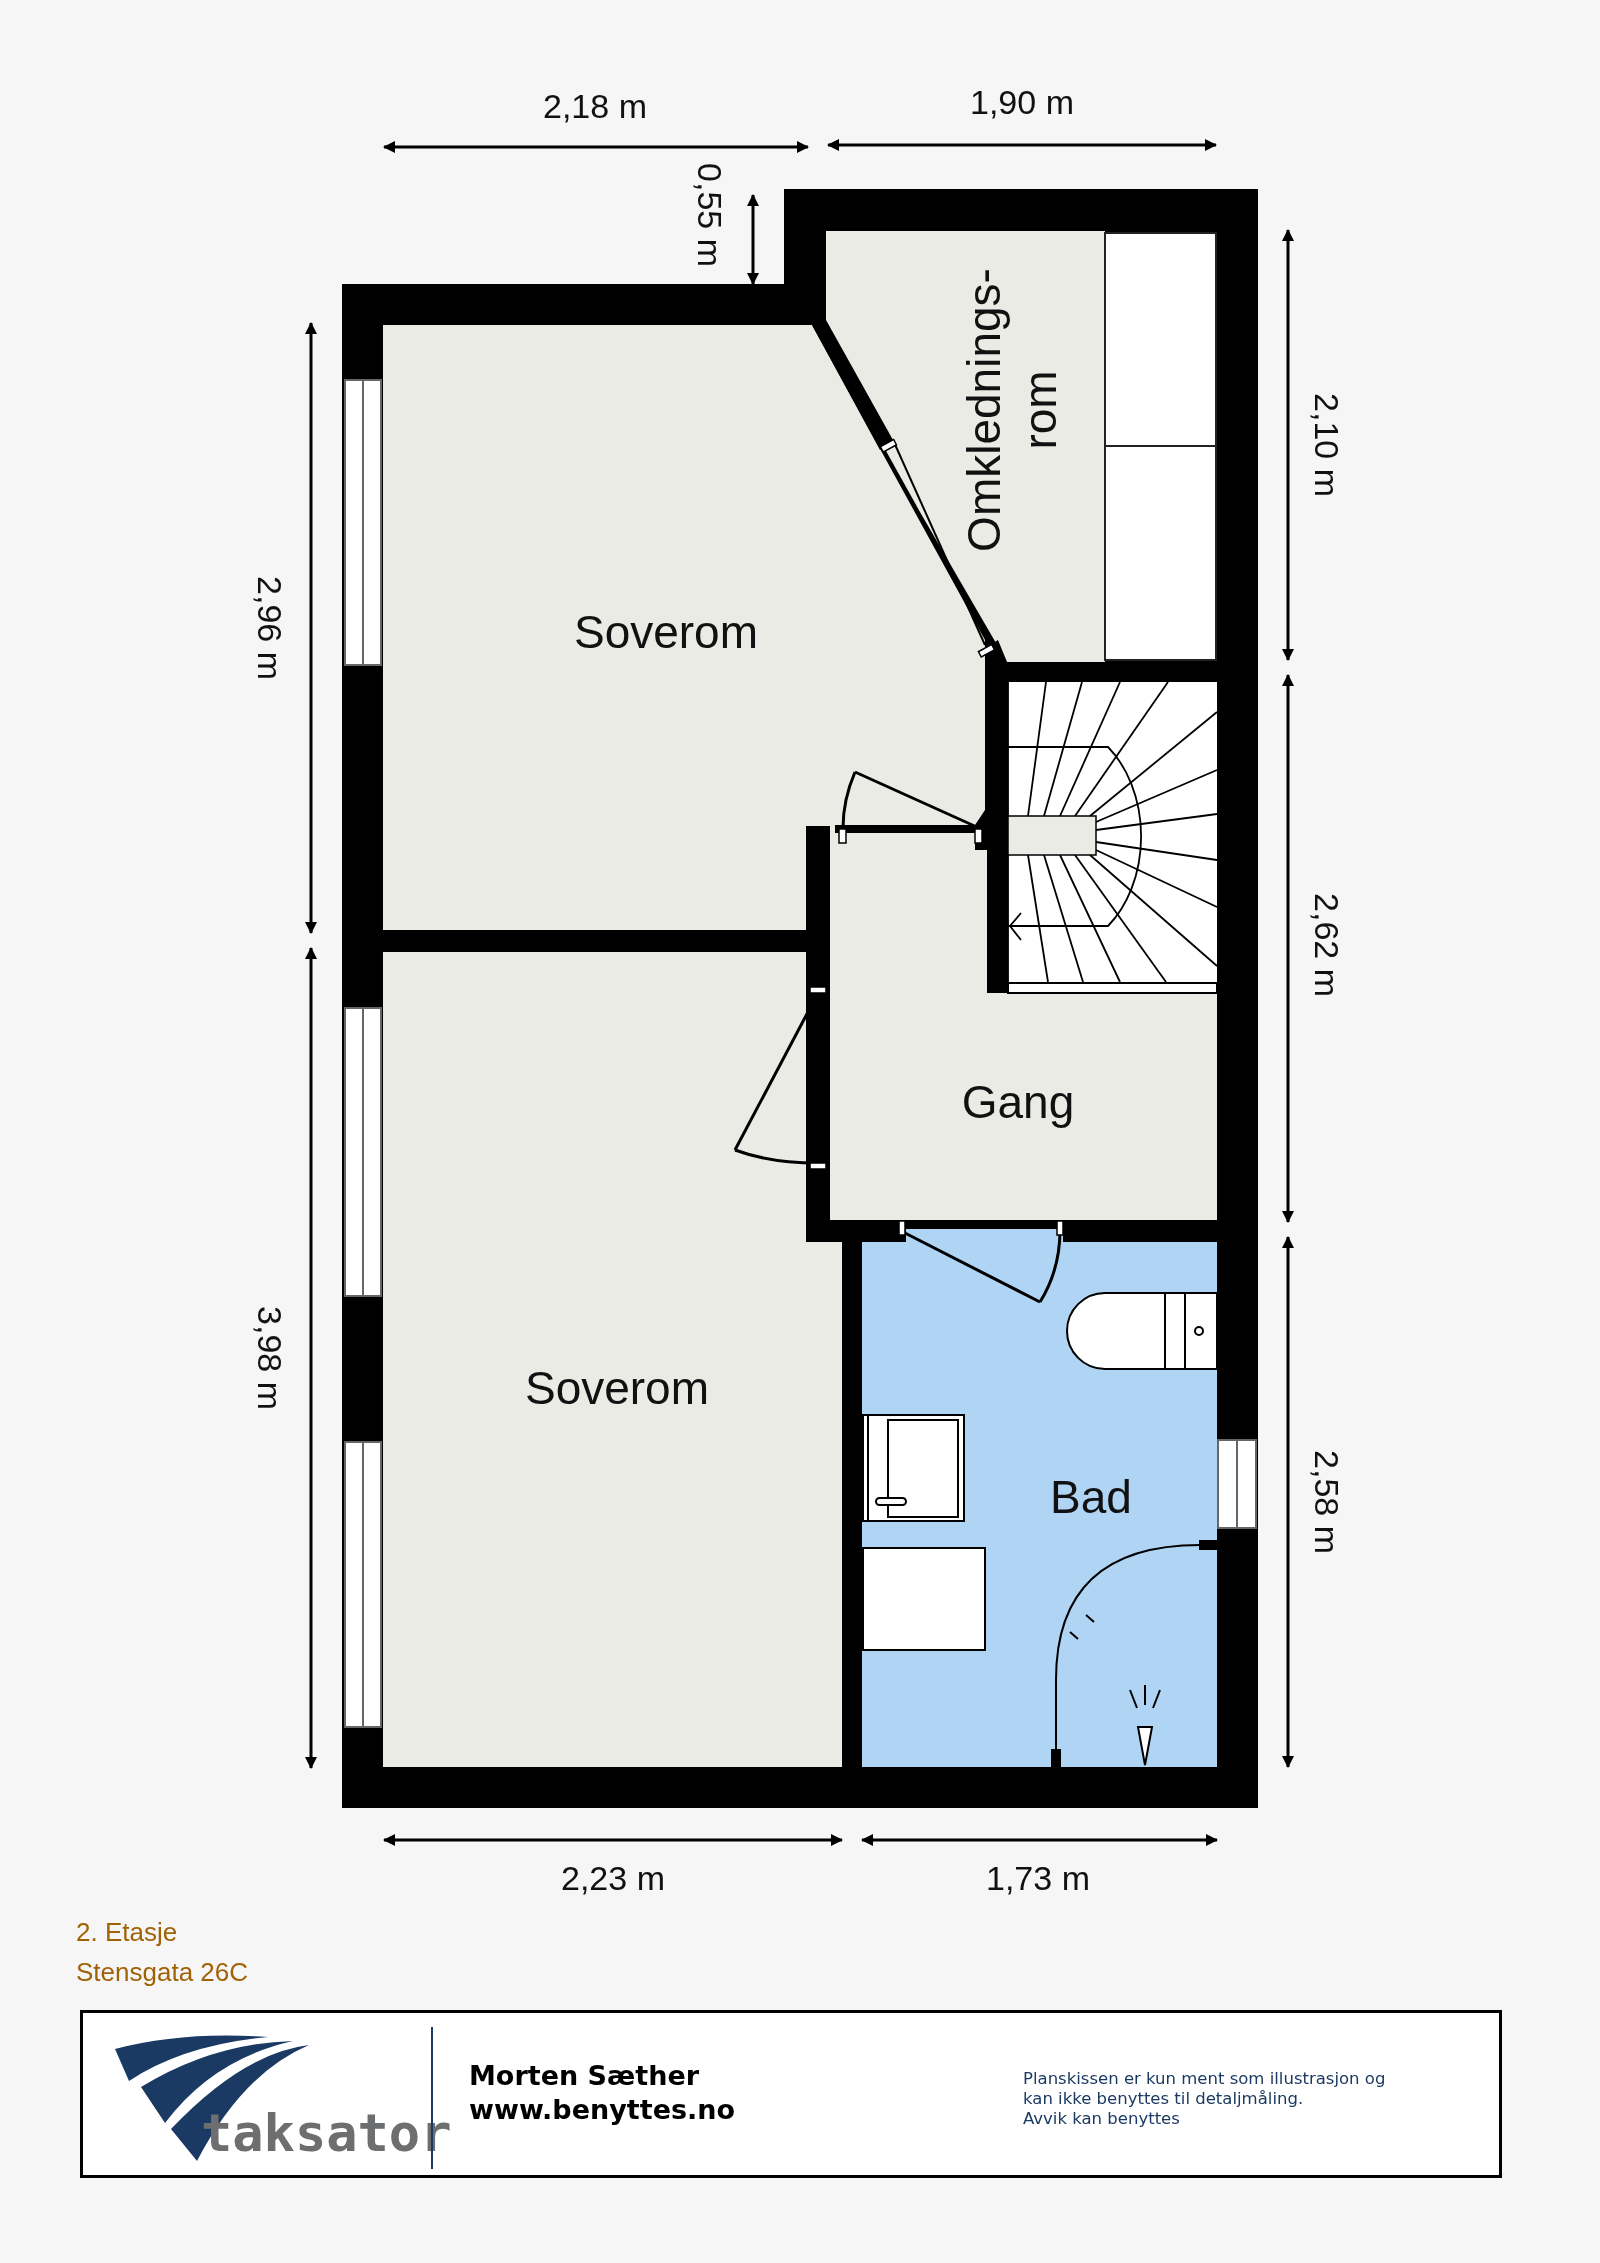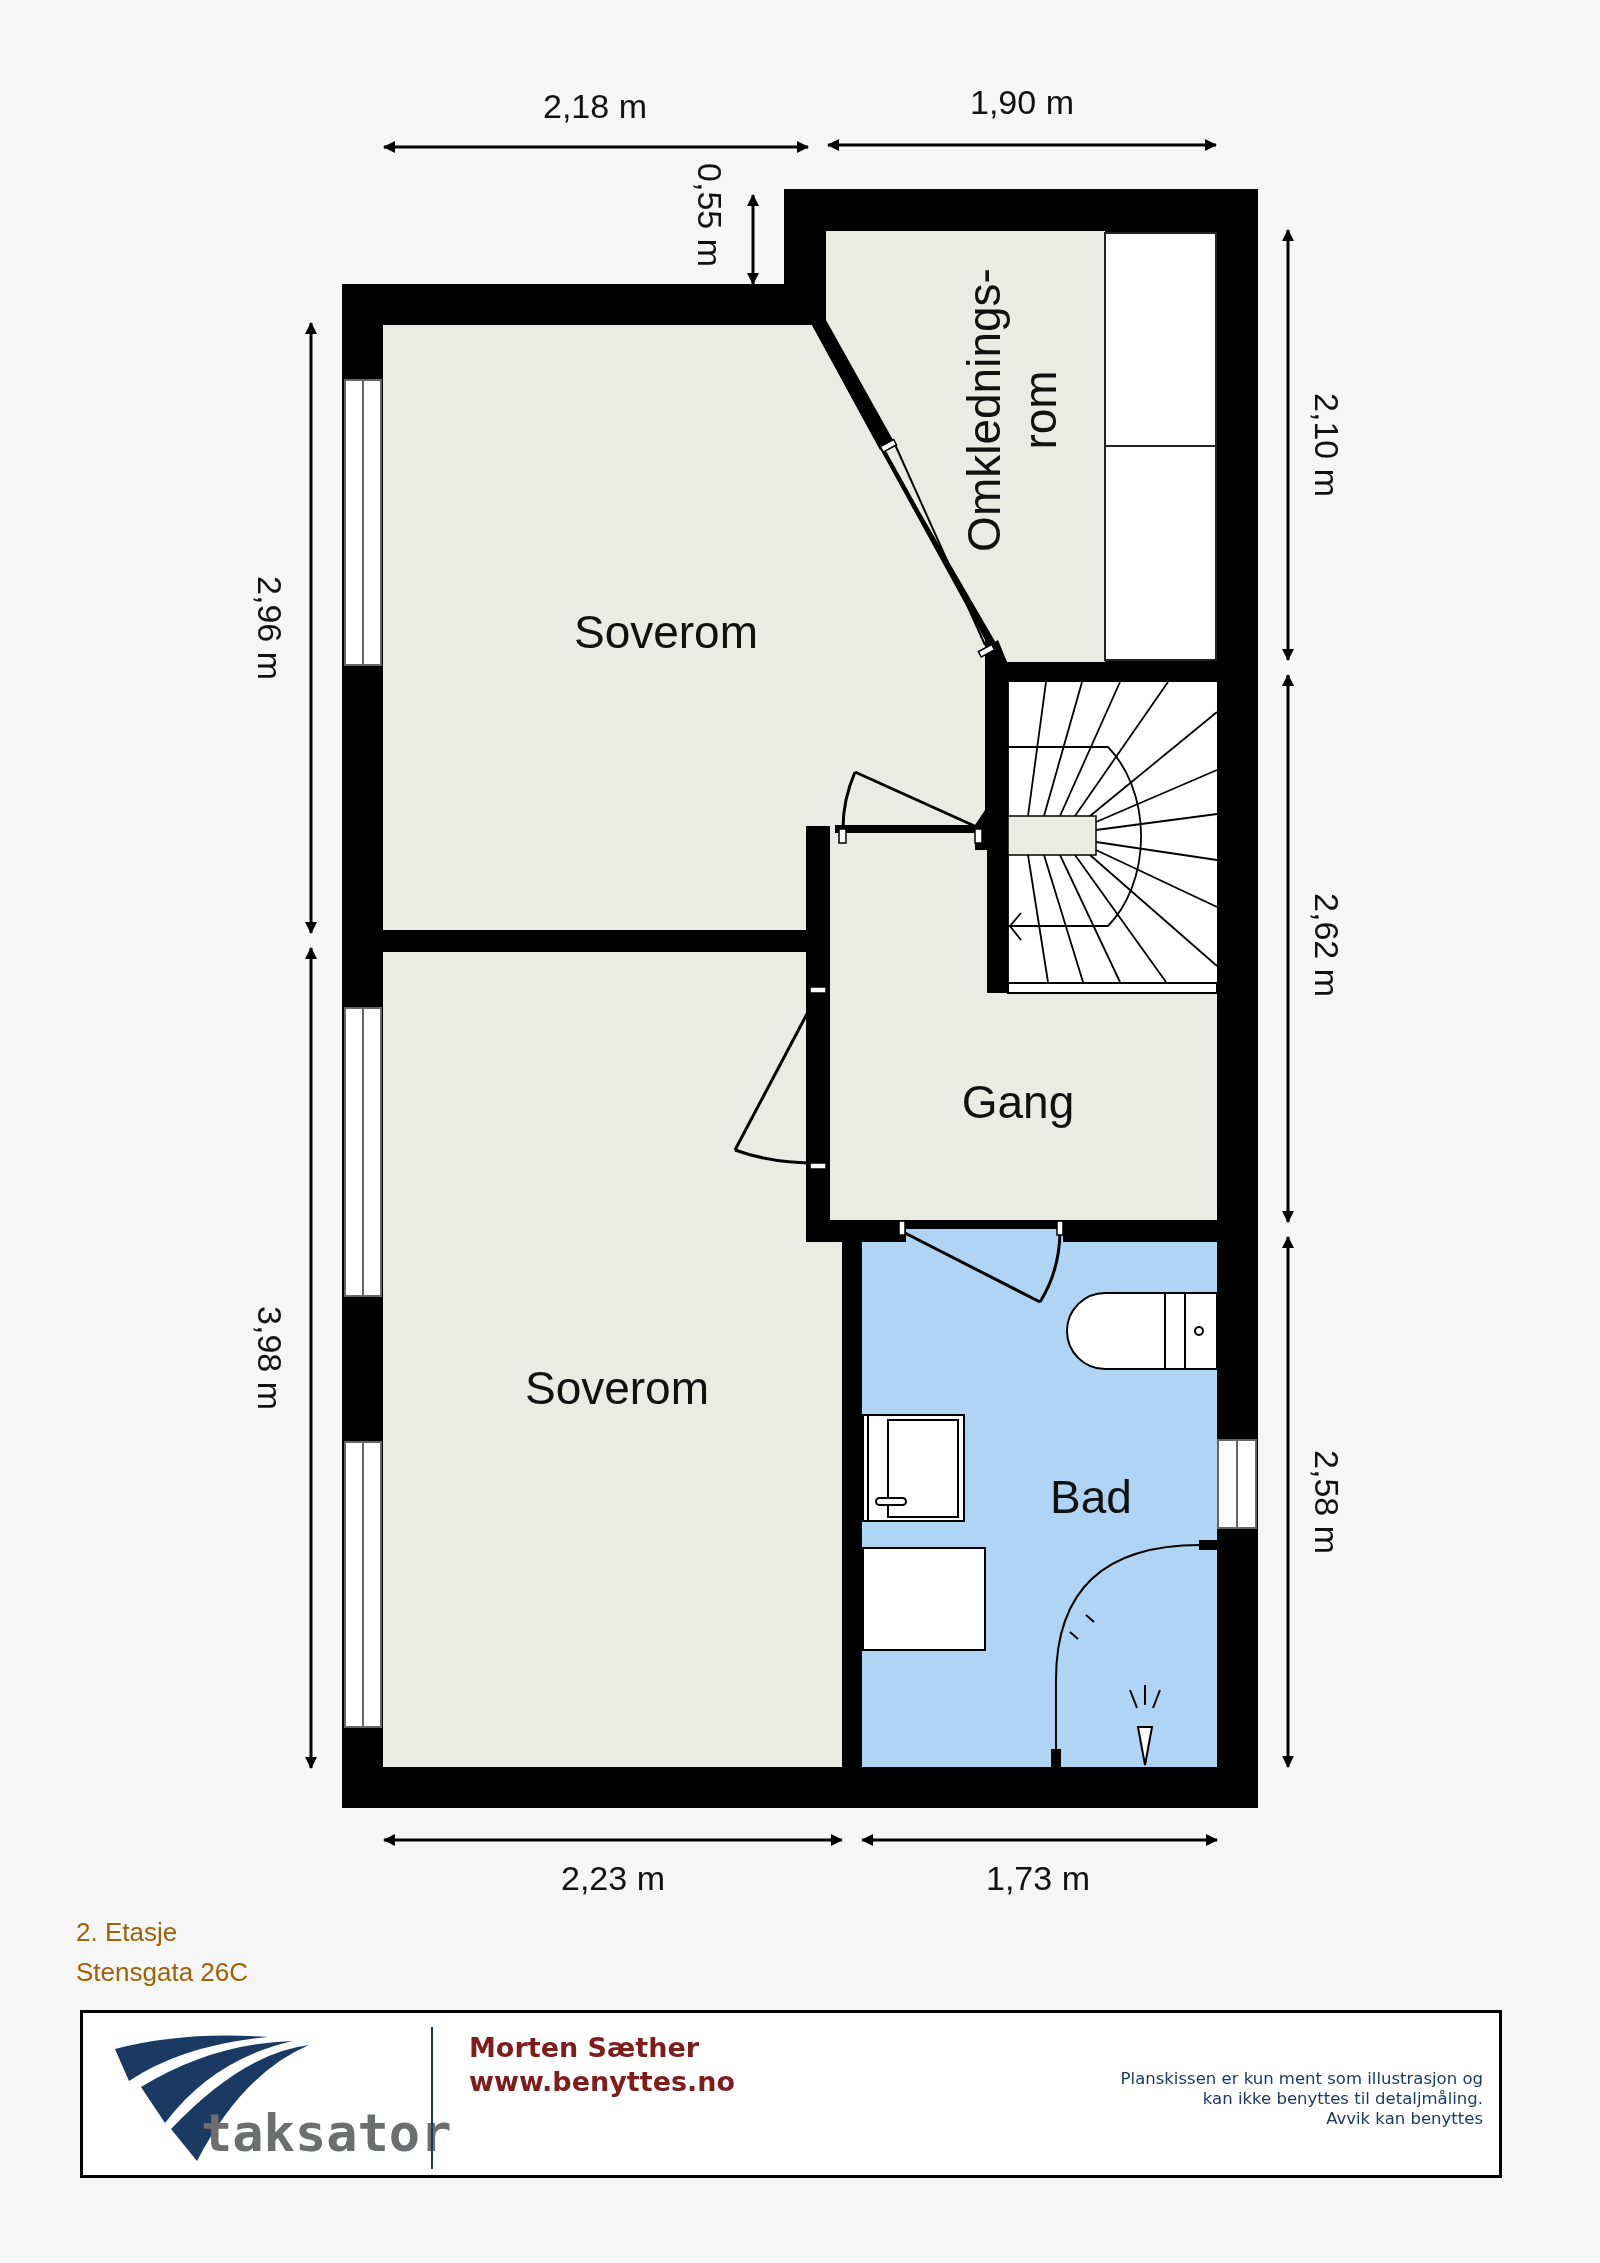--- a/index.html
+++ b/index.html
@@ -19,28 +19,28 @@
   }
   .footer {
     position: absolute; left: 80px; top: 2010px;
     width: 1422px; height: 168px;
     background: #fff; border: 3px solid #000;
     box-sizing: border-box;
   }
   .footer .logo { position: absolute; left: 10px; top: 10px; width: 380px; height: 150px; }
   .footer .divider { position: absolute; left: 348px; top: 14px; width: 2px; height: 142px; background: #1b3a63; }
   .footer .contact {
-    position: absolute; left: 386px; top: 18px;
+    position: absolute; left: 386px; top: 46px;
     font-family: "DejaVu Sans", sans-serif; font-weight: bold;
-    color: #7f1d1d; font-size: 27px; line-height: 34px;
+    color: #000000; font-size: 27px; line-height: 34px;
   }
   .footer .disclaimer {
     position: absolute; left: 940px; top: 56px; width: 460px;
     font-family: "DejaVu Sans", sans-serif;
-    color: #1b3a63; font-size: 16.5px; line-height: 20px; text-align: right;
+    color: #1b3a63; font-size: 16.5px; line-height: 20px; text-align: left;
   }
 </style>
 </head>
 <body>
 
 <svg id="plan" width="1600" height="1900" viewBox="0 0 1600 1900" xmlns="http://www.w3.org/2000/svg">
   <defs>
     <marker id="arrow-end" viewBox="0 0 12 12" refX="11" refY="6" markerWidth="12" markerHeight="12" orient="auto-start-reverse" markerUnits="userSpaceOnUse">
       <path d="M0,0 L12,6 L0,12 z" fill="#000"></path>
     </marker>

